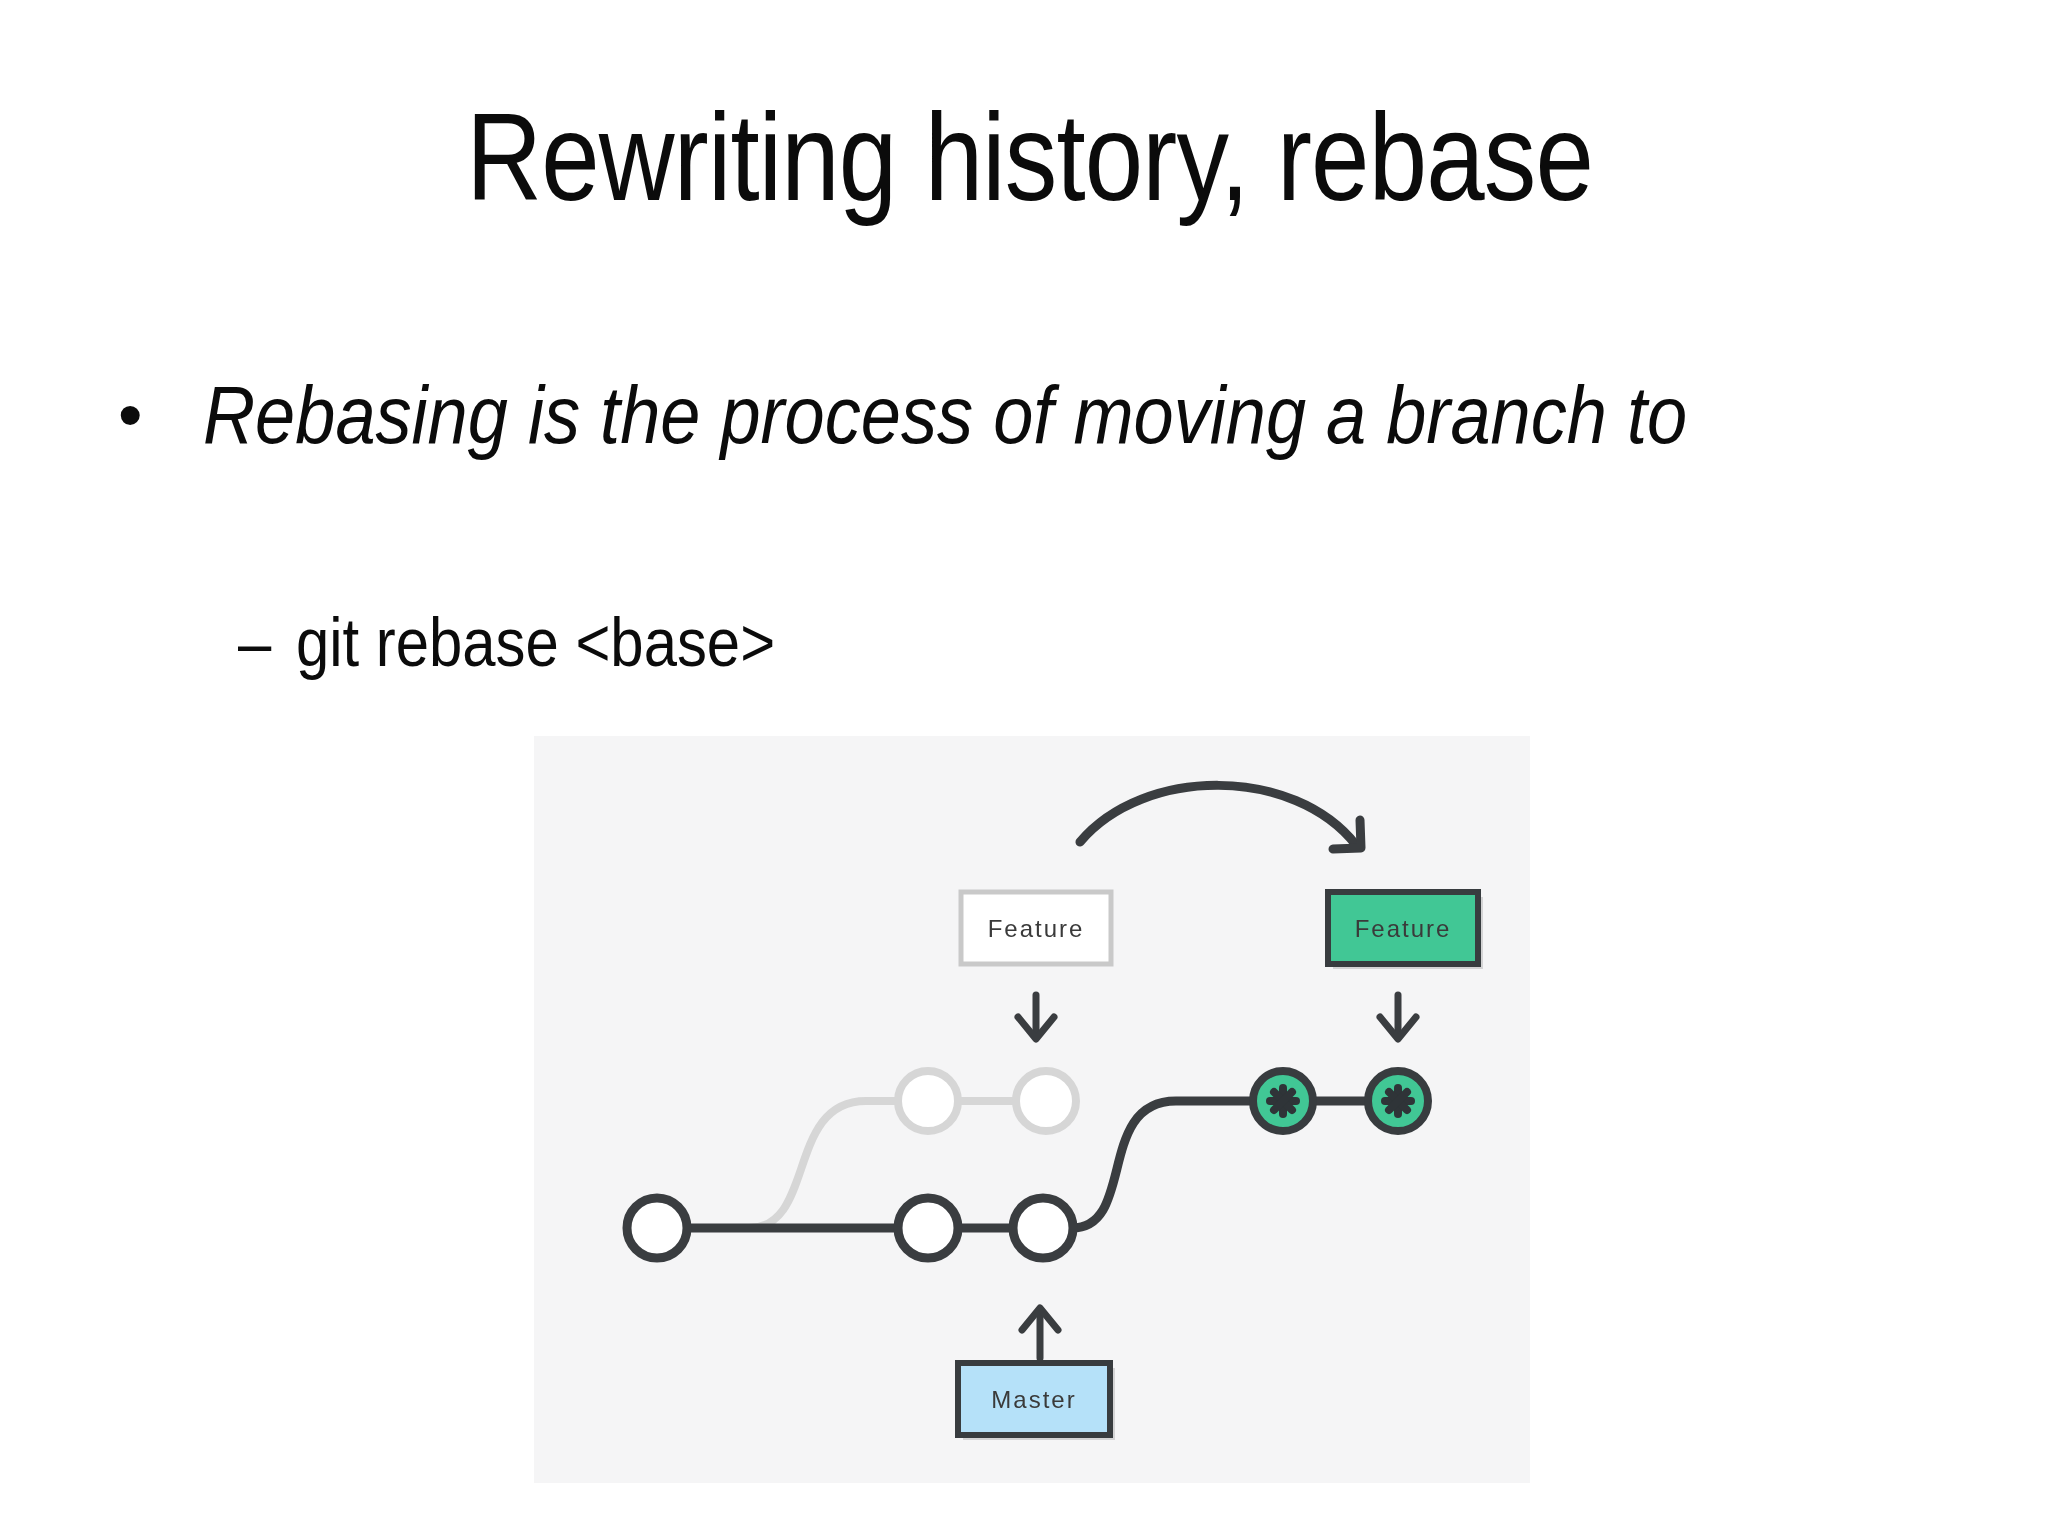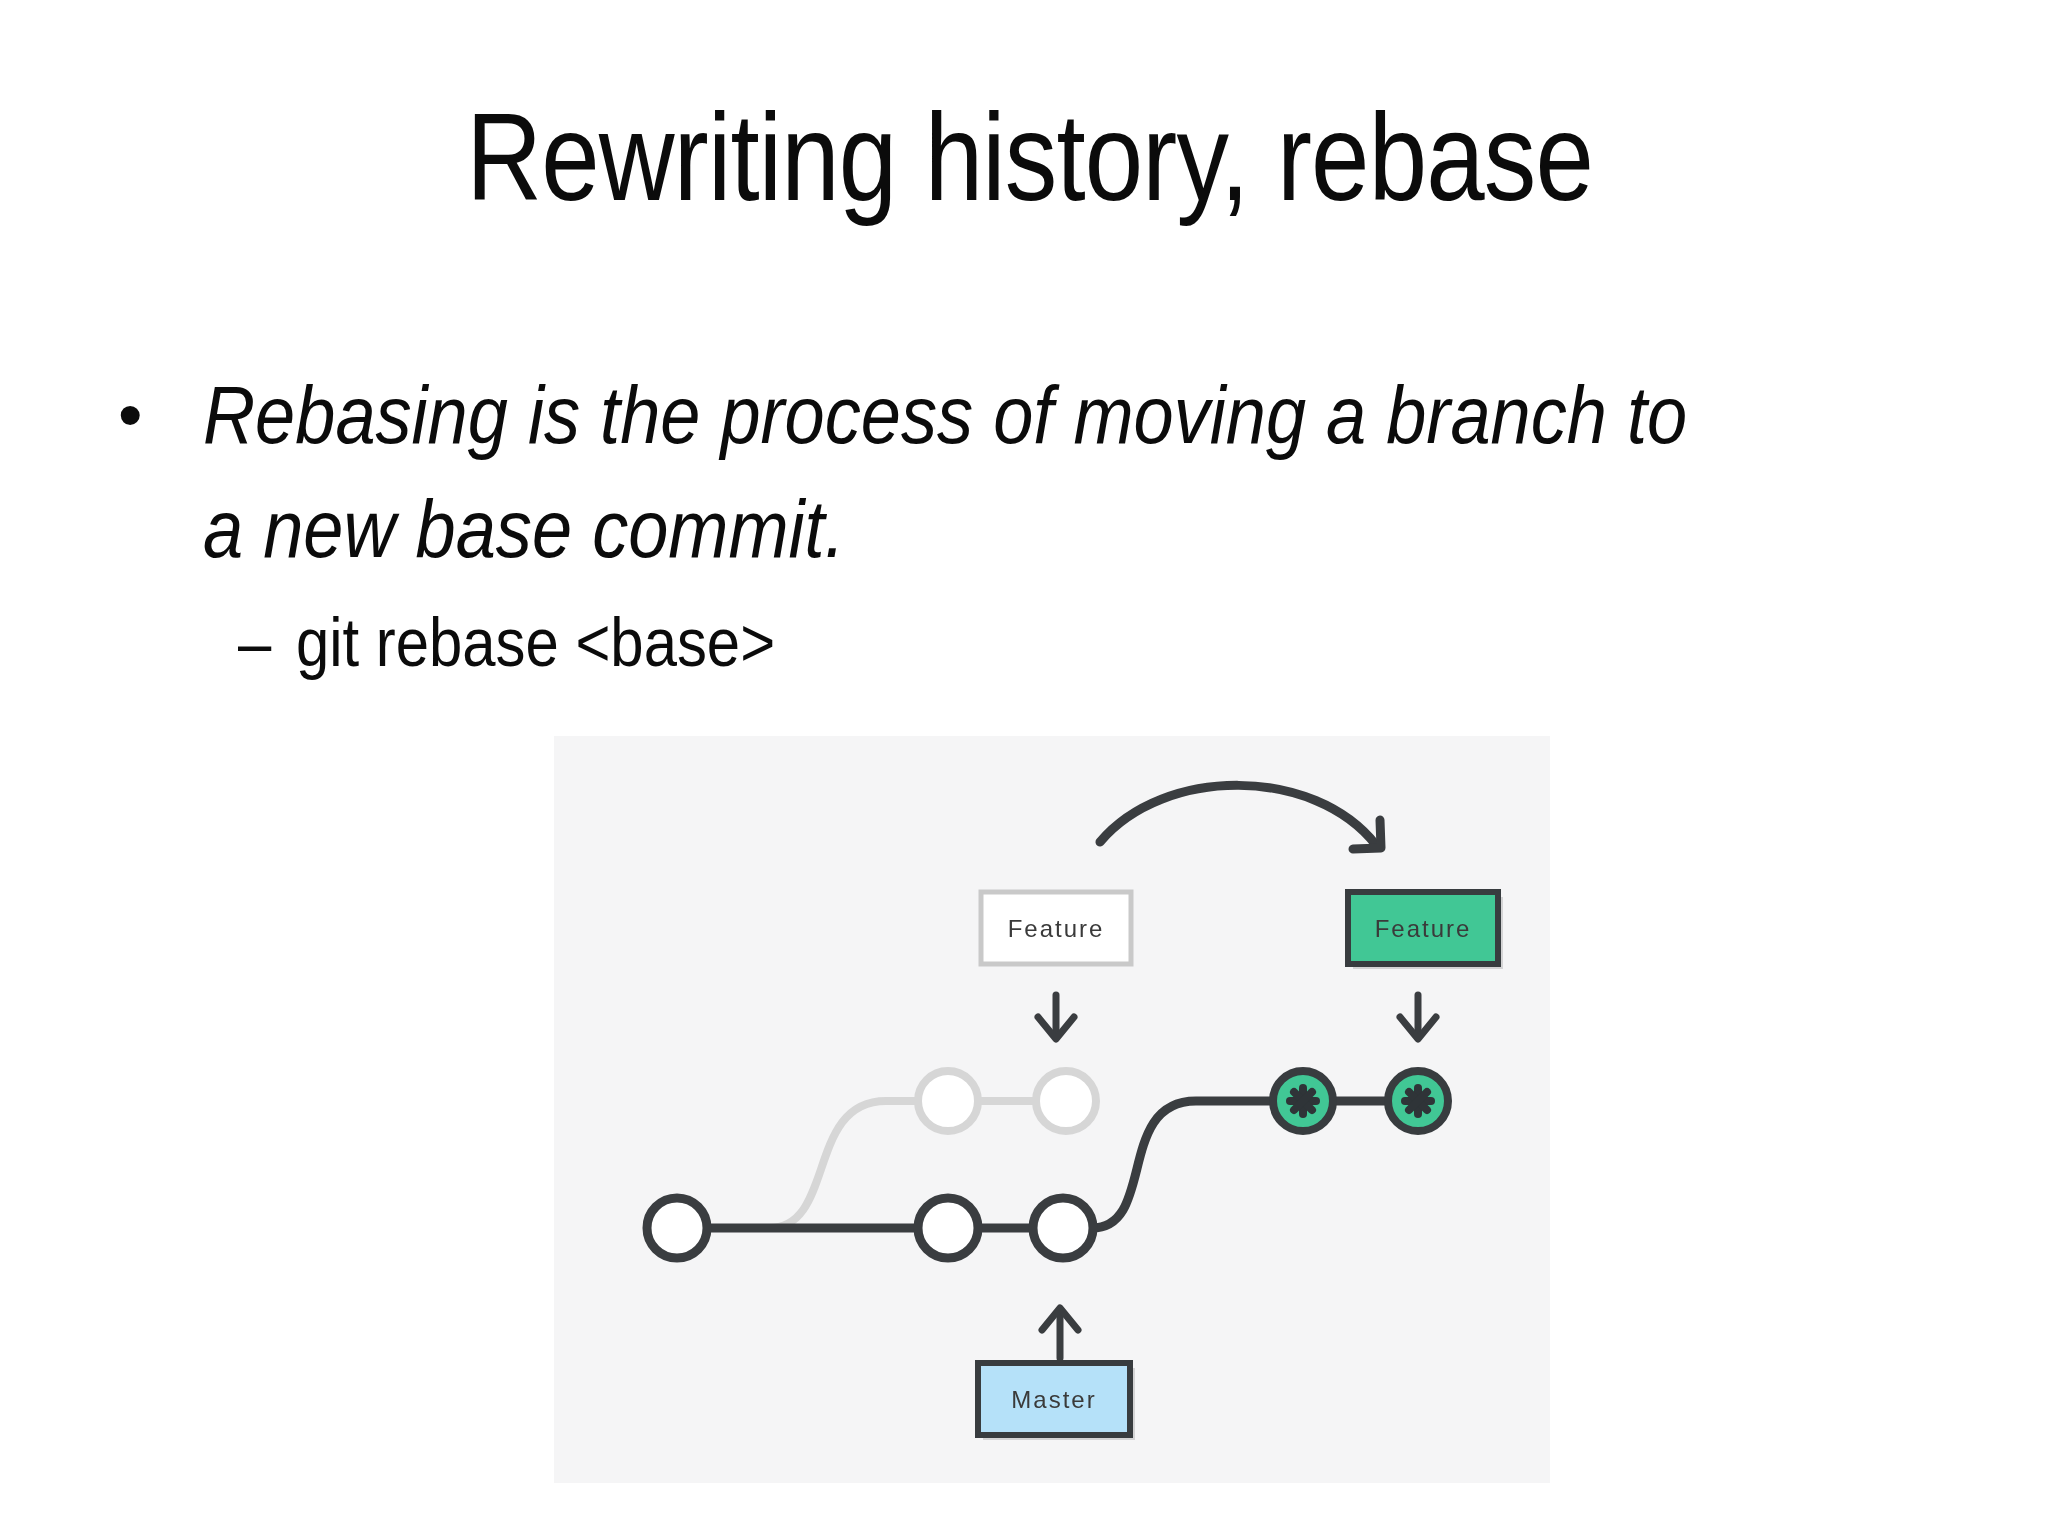--- a/index.html
+++ b/index.html
@@ -24,42 +24,41 @@
   .bullet-marker { flex: 0 0 85px; font-size: 70px; line-height: 114px; }
   .bullet-text .condense { transform: scaleX(0.88); white-space: nowrap; }
   .bullet-line { white-space: nowrap; font-style: italic; }
   .subbullet-block {
     position: absolute; left: 238px; top: 597px;
     font-size: 68px; line-height: 90px; display: flex; align-items: flex-start;
   }
   .subbullet-marker { margin-right: 20px; }
   .subbullet-block .condense { transform: scaleX(0.88); white-space: nowrap; }
   .diagram-panel {
-    position: absolute; left: 554px; top: 736px; width: 996px; height: 747px;
+    position: absolute; left: 534px; top: 736px; width: 996px; height: 747px;
   }
   .diagram-panel svg { display: block; }
   .diagram-label {
     font-family: "Liberation Sans", sans-serif;
     font-size: 24px; letter-spacing: 2px;
   }
 </style>
 </head>
 <body>
 
 <div class="slide">
 
   <div class="slide-title">
     <span class="condense">Rewriting history, rebase</span>
   </div>
 
   <div class="bullet-block">
     <div class="bullet-marker">•</div>
     <div class="bullet-text">
       <div class="bullet-line"><span class="condense">Rebasing is the process of moving a branch to</span></div>
-      <div class="bullet-line"><span class="condense">a new base commit.</span></div>
     </div>
   </div>
 
   <div class="subbullet-block">
     <span class="condense subbullet-marker">–</span>
     <span class="condense">git rebase &lt;base&gt;</span>
   </div>
 
   <div class="diagram-panel">
     <svg width="996" height="747" viewBox="0 0 996 747">

